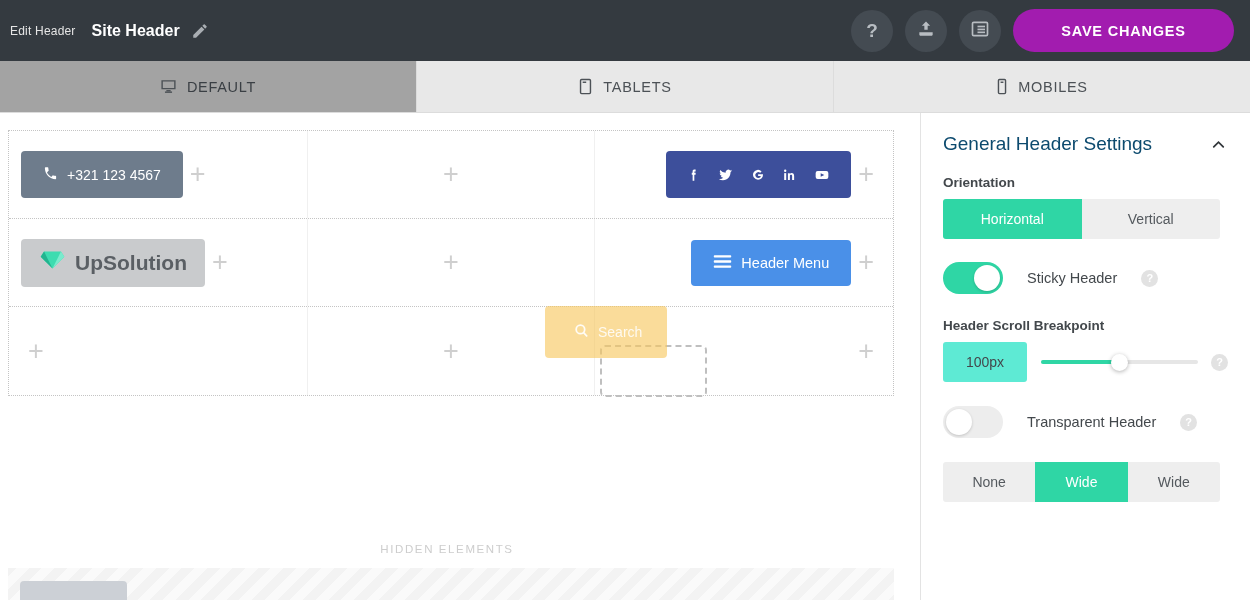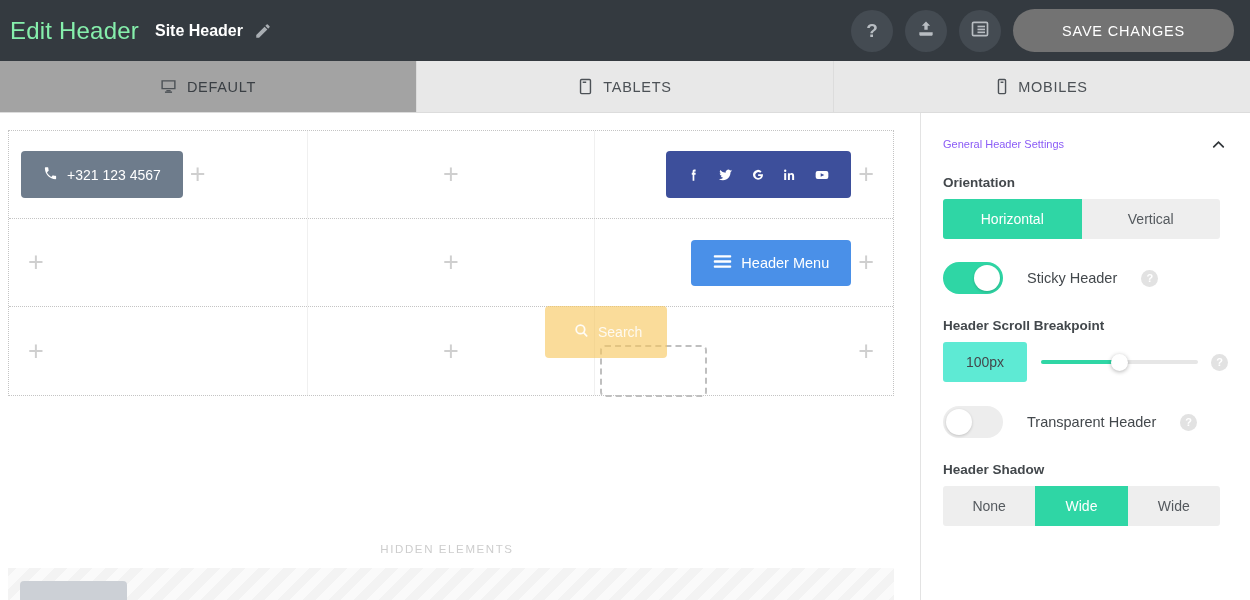--- a/index.html
+++ b/index.html
@@ -11,21 +11,21 @@
   }
 
   
   .topbar {
     position: absolute; left: 0; top: 0; width: 1250px; height: 61px;
     background: #343a40;
     display: flex; align-items: center;
   }
   .topbar-left { display: flex; align-items: center; padding-left: 10px; }
   .edit-label {
-    color: #86efac; font-size: 24px; letter-spacing: .2px;
+    color: #e5e5e5; font-size: 12px; letter-spacing: .2px;
   }
   .site-title {
     color: #ffffff; font-size: 16px; font-weight: bold; margin-left: 16px;
   }
   .pencil-icon {
     margin-left: 11px; display: inline-flex; align-items: center;
     cursor: pointer;
   }
   .topbar-right {
     margin-left: auto; display: flex; align-items: center;
@@ -33,22 +33,22 @@
   }
   .circle-btn {
     width: 42px; height: 42px; border-radius: 50%;
     background: #444b52;
     display: flex; align-items: center; justify-content: center;
     cursor: pointer;
   }
   .circle-btn .glyph { color: #b8bdc2; font-size: 19px; font-weight: bold; line-height: 1; }
   .save-btn {
     height: 43px; min-width: 221px; border-radius: 22px;
-    background: #737373;
-    color: #ffffff; font-size: 14.5px; font-weight: normal; letter-spacing: .8px;
+    background: #a21caf;
+    color: #ffffff; font-size: 14.5px; font-weight: bold; letter-spacing: .8px;
     display: flex; align-items: center; justify-content: center;
     cursor: pointer; border: none;
     font-family: "Liberation Sans", sans-serif;
   }
 
   
   .tabs {
     position: absolute; left: 0; top: 61px; width: 1250px; height: 52px;
     display: flex; background: #e8e8e8;
     border-bottom: 1px solid #dcdcdc;
@@ -173,21 +173,21 @@
   .panel {
     position: absolute; left: 920px; top: 0;
     width: 330px; height: 487px;
     background: #ffffff; border-left: 1px solid #e3e3e3;
     padding: 0 22px;
   }
   .panel-head {
     display: flex; align-items: center; justify-content: space-between;
     height: 62px;
   }
-  .panel-title { font-size: 11px; color: #8b5cf6; }
+  .panel-title { font-size: 19px; color: #0c4a6e; }
   .chevron-up { cursor: pointer; display: inline-flex; }
 
   .field-label {
     font-size: 13.5px; font-weight: bold; color: #43484c;
     margin-bottom: 9px;
   }
   .seg {
     display: flex; width: 277px; height: 40px;
     background: #eeeeee; border-radius: 3px; overflow: hidden;
     margin-bottom: 23px;
@@ -370,20 +370,30 @@
                   <polygon points="10,9.3 15.5,12 10,14.7" fill="#3d4f9b"></polygon>
                 </svg>
             </span>
           </div>
           <span class="plus">+</span>
         </div>
       </div>
 
       <div class="grid-row">
         <div class="grid-col col-left">
+          <div class="el el-logo">
+            <span>
+              <svg width="27" height="22" viewBox="0 0 32 26">
+                <polygon points="6,3 26,3 30,9 16,23 2,9" fill="#3ddcb0"></polygon>
+                <polygon points="6,3 16,23 2,9" fill="#23b48f"></polygon>
+                <polygon points="26,3 30,9 16,23" fill="#7aebcd"></polygon>
+              </svg>
+            </span>
+            <span>UpSolution</span>
+          </div>
           <span class="plus">+</span>
         </div>
         <div class="grid-col col-center">
           <span class="plus">+</span>
         </div>
         <div class="grid-col col-right">
           <div class="el el-menu">
             <span>
               <svg width="19" height="15" viewBox="0 0 24 18" fill="#ffffff">
                 <rect x="1" y="1" width="22" height="3" rx="1"></rect>
@@ -464,20 +474,19 @@
     </div>
 
     <div class="toggle-row">
       <div class="toggle off">
         <div class="knob"></div>
       </div>
       <span class="toggle-label">Transparent Header</span>
       <span class="help-ico">?</span>
     </div>
 
-    <div class="field-label">Header Shadow</div>
     <div class="seg shadow-seg">
       <div class="seg-item">None</div>
       <div class="seg-item active">Wide</div>
       <div class="seg-item">Wide</div>
     </div>
   </div>
 </div>
 
 </body></html>

